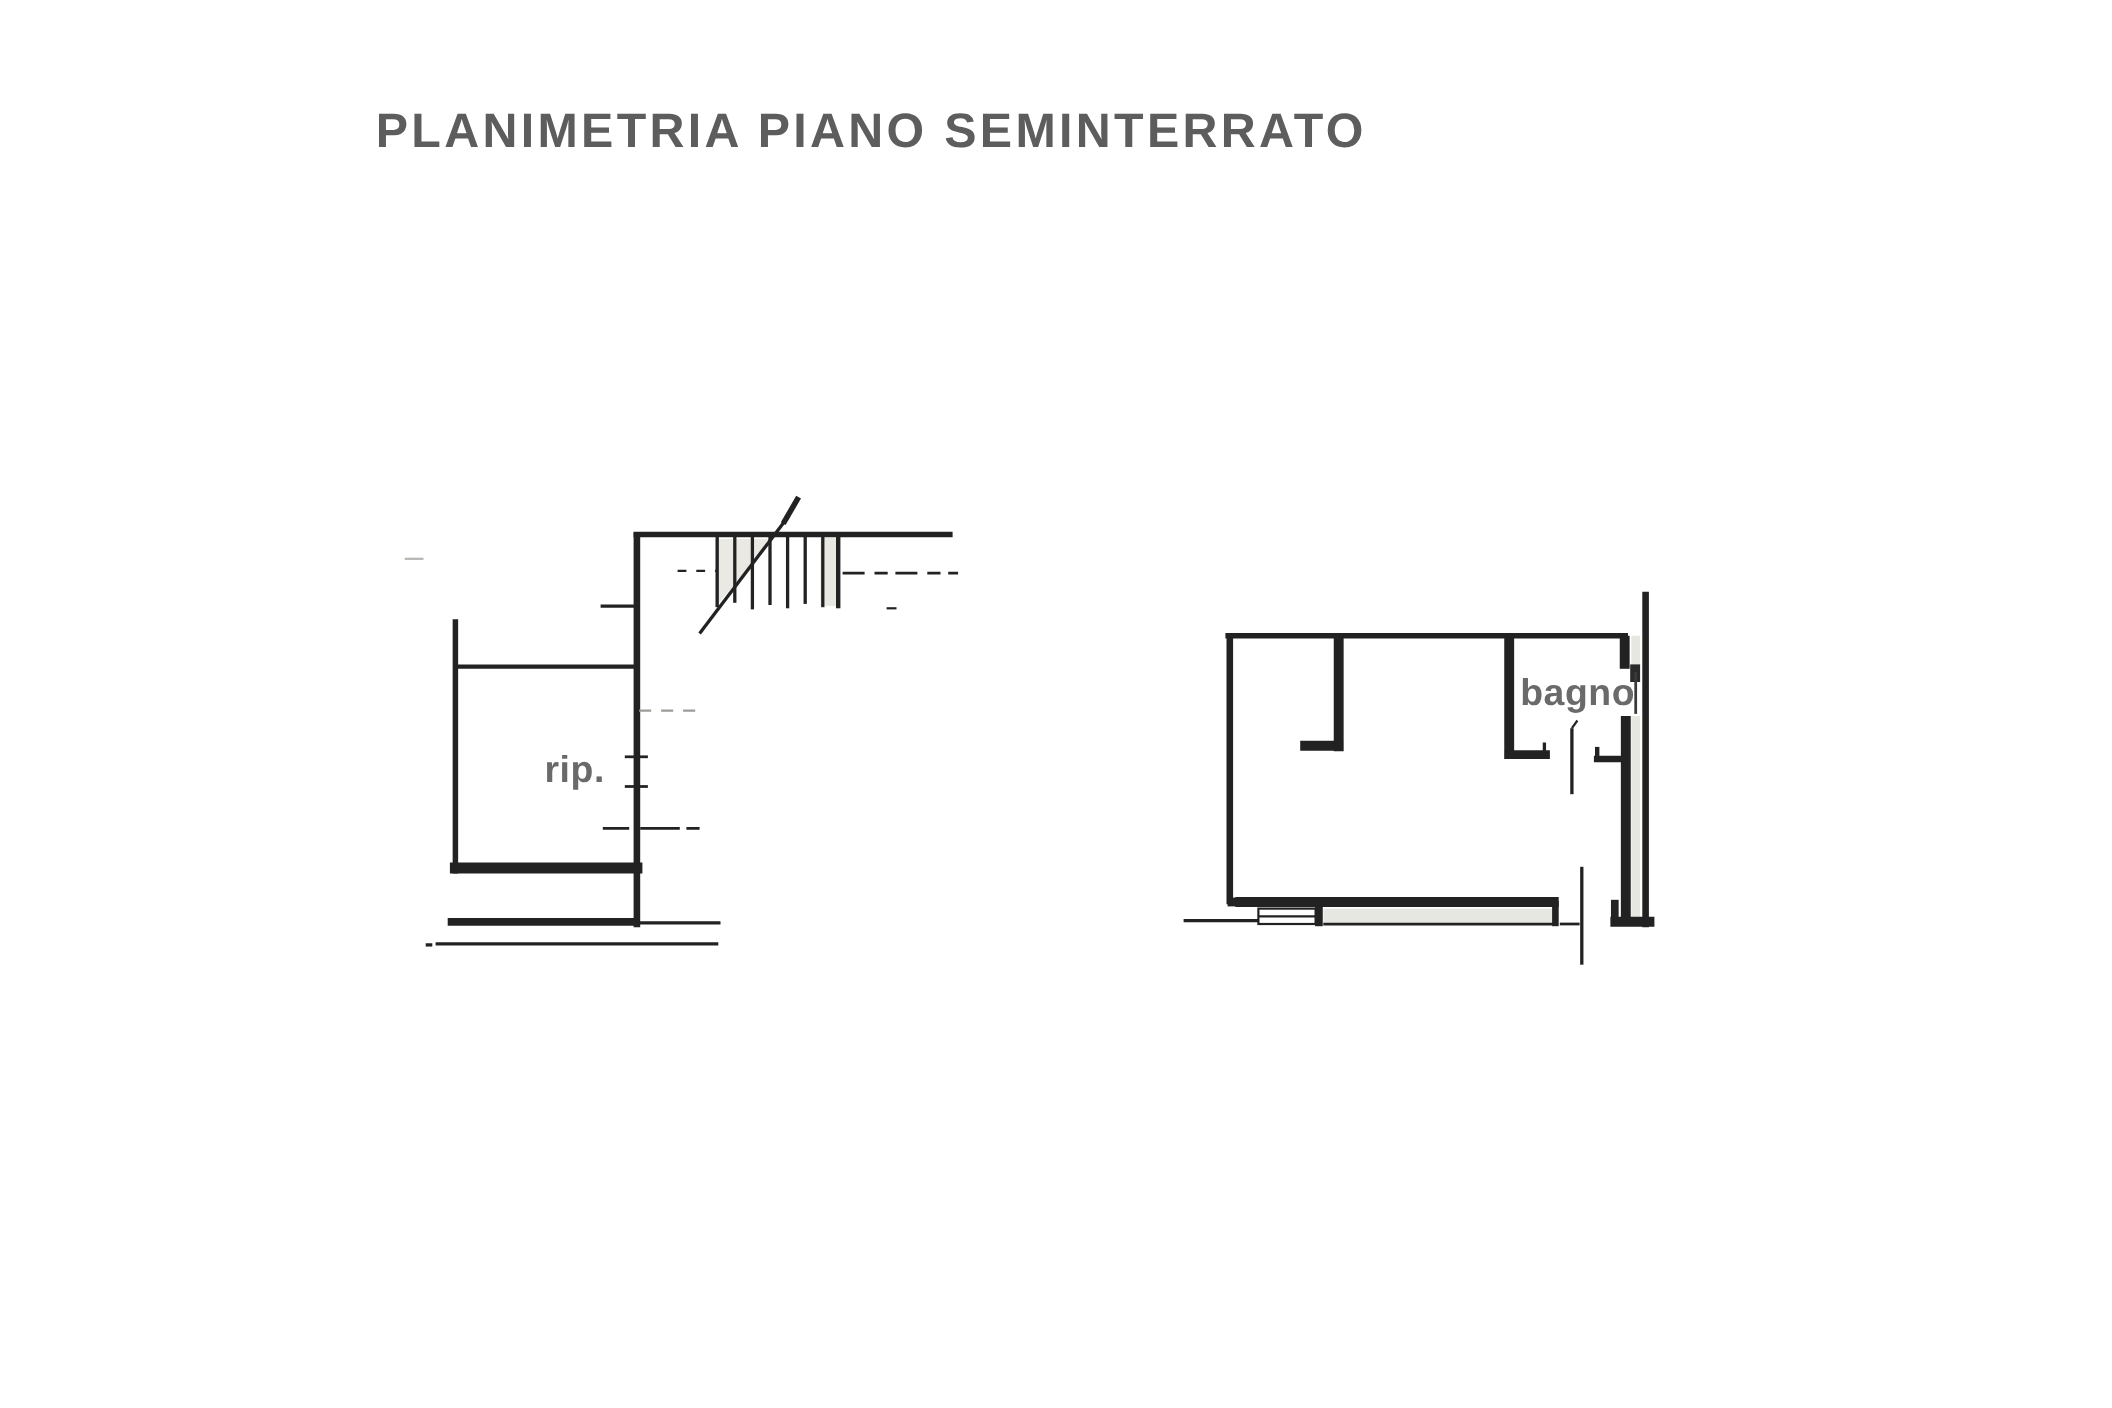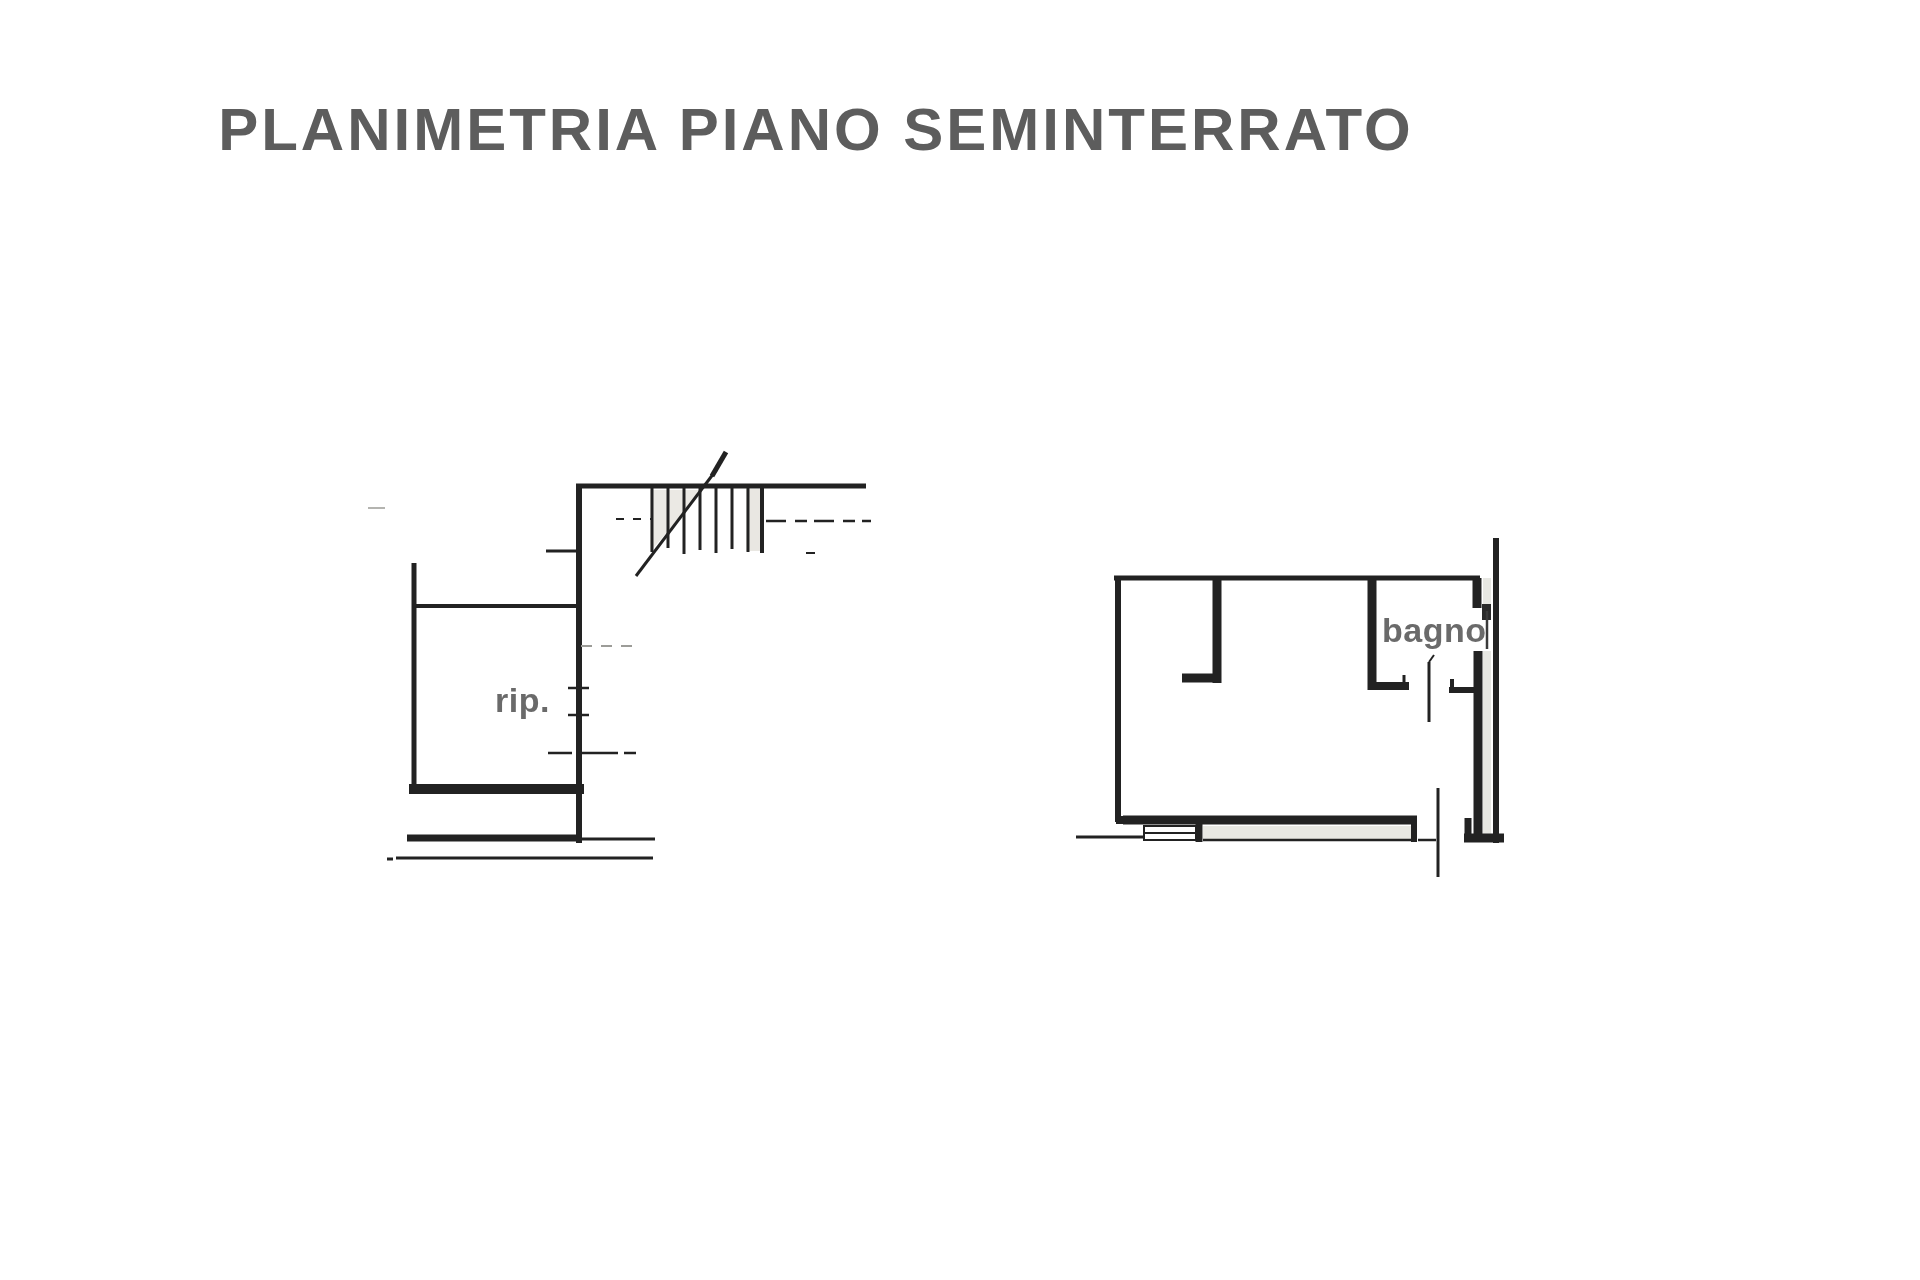--- a/index.html
+++ b/index.html
@@ -12,25 +12,24 @@
     --title:#5d5d5d;
     --label:#6a6a6a;
   }
   *{margin:0;padding:0;box-sizing:border-box;}
   html,body{width:1920px;height:1280px;background:var(--bg);overflow:hidden;}
   body{font-family:"Liberation Sans","DejaVu Sans",sans-serif;position:relative;}
   .page-title{
     position:absolute;
     top:95px;left:0;width:1584px;
     text-align:center;
-    font-size:60px;
+    font-size:44px;
     font-weight:bold;
     letter-spacing:3px;
     color:var(--title);
-    margin-left:24px;
   }
   .plan-canvas{position:absolute;left:0;top:0;}
   .room-label{
     position:absolute;
     font-weight:bold;
     font-size:34px;
     color:var(--label);
     letter-spacing:0.5px;
     white-space:nowrap;
     text-align:right;

